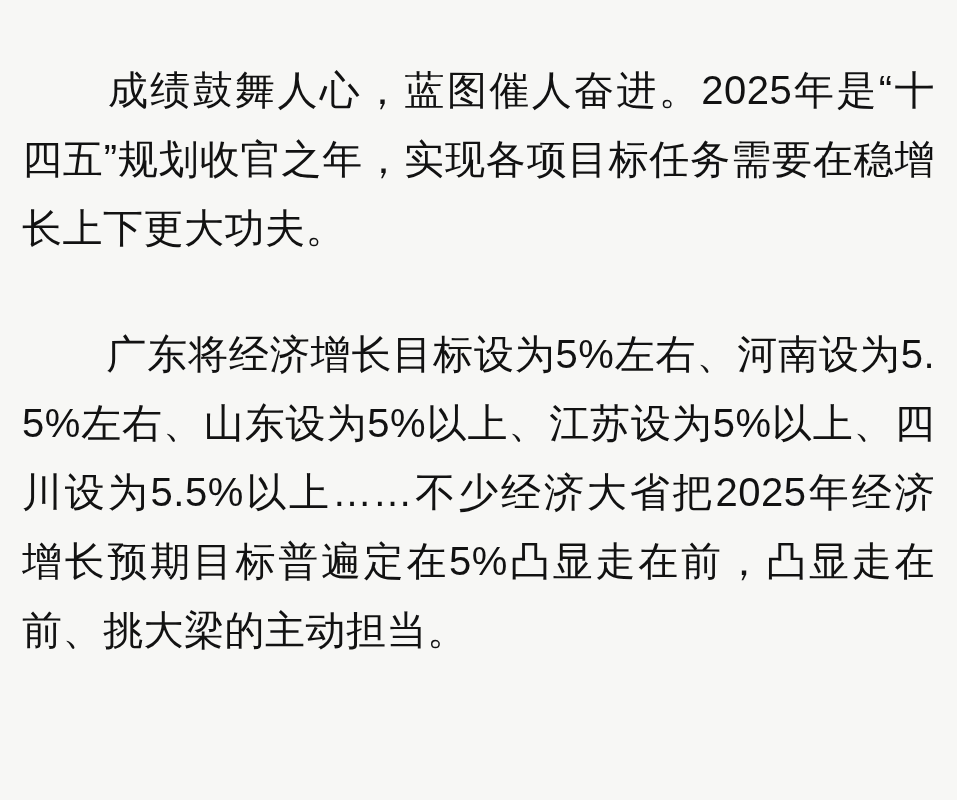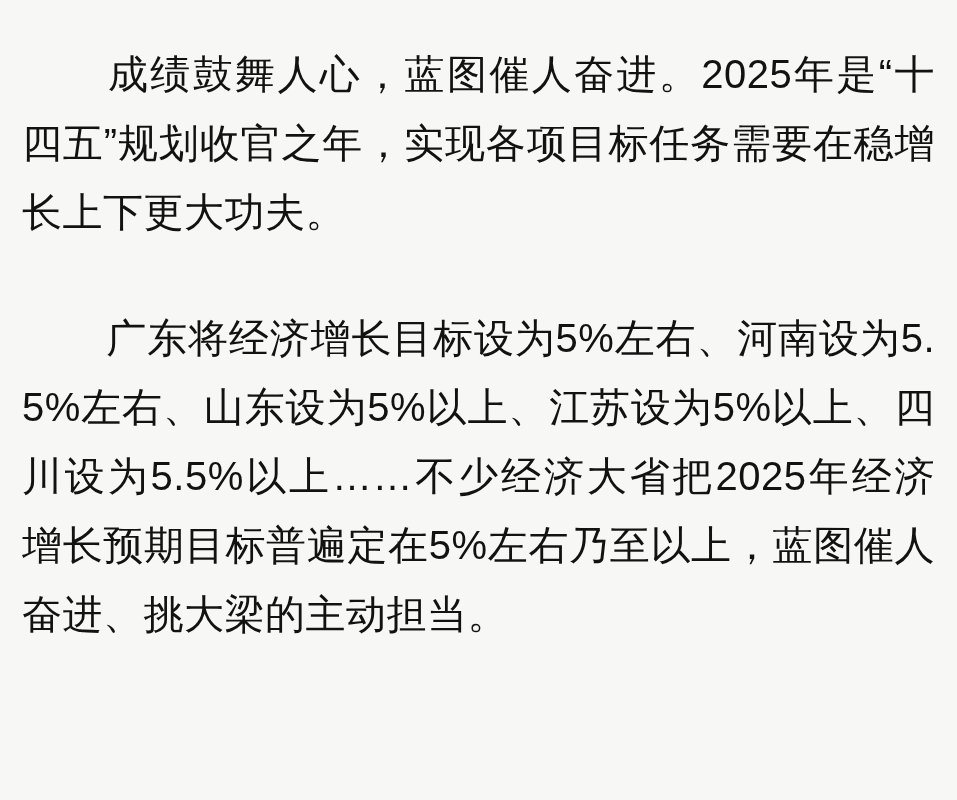--- a/index.html
+++ b/index.html
@@ -11,21 +11,21 @@
     height: 800px;
     background: #f7f7f5;
     font-family: "Liberation Sans", "DejaVu Sans", sans-serif;
     overflow: hidden;
   }
   .page {
     box-sizing: border-box;
     width: 957px;
     height: 800px;
     background: #f7f7f5;
-    padding: 40px 22px 0 22px;
+    padding: 56px 22px 0 22px;
     display: flex;
     flex-direction: column;
   }
   .para {
     color: #121212;
     font-size: 40px;
     line-height: 1.72;
     letter-spacing: 0.5px;
     text-align: justify;
     text-align-last: left;
@@ -43,15 +43,15 @@
     margin: 0;
   }
 </style>
 </head>
 <body>
 
 <div class="page">
 
   <p class="para para-1"><span class="indent"></span><span>成绩鼓舞人心，蓝图催人奋进。2025年是“十四五”规划收官之年，实现各项目标任务需要在稳增长上下更大功夫。</span></p>
 
-  <p class="para para-2"><span class="indent"></span><span>广东将经济增长目标设为5%左右、河南设为5.5%左右、山东设为5%以上、江苏设为5%以上、四川设为5.5%以上……不少经济大省把2025年经济增长预期目标普遍定在5%左右乃至以上，蓝图催人奋进、挑大梁的主动担当。</span></p>
+  <p class="para para-2"><span class="indent"></span><span>广东将经济增长目标设为5%左右、河南设为5.5%左右、山东设为5%以上、江苏设为5%以上、四川设为5.5%以上……不少经济大省把2025年经济增长预期目标普遍定在5%凸显走在前，凸显走在前、挑大梁的主动担当。</span></p>
 
 </div>
 
 </body></html>

